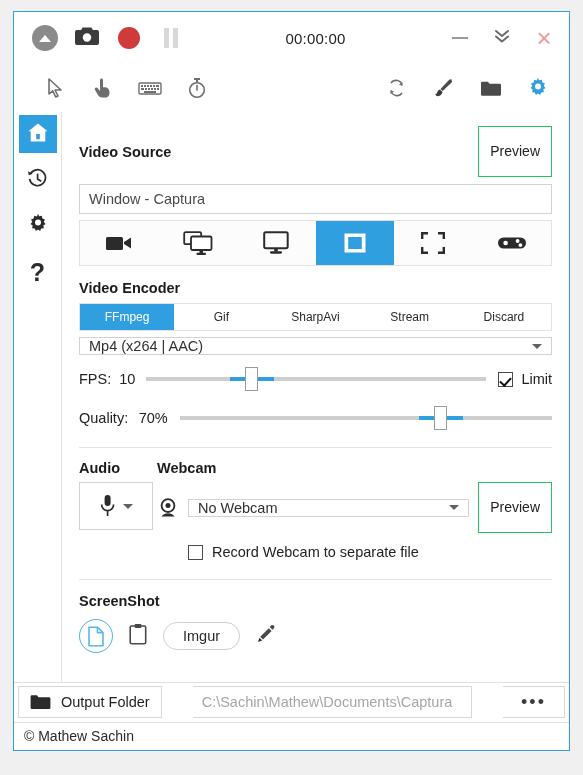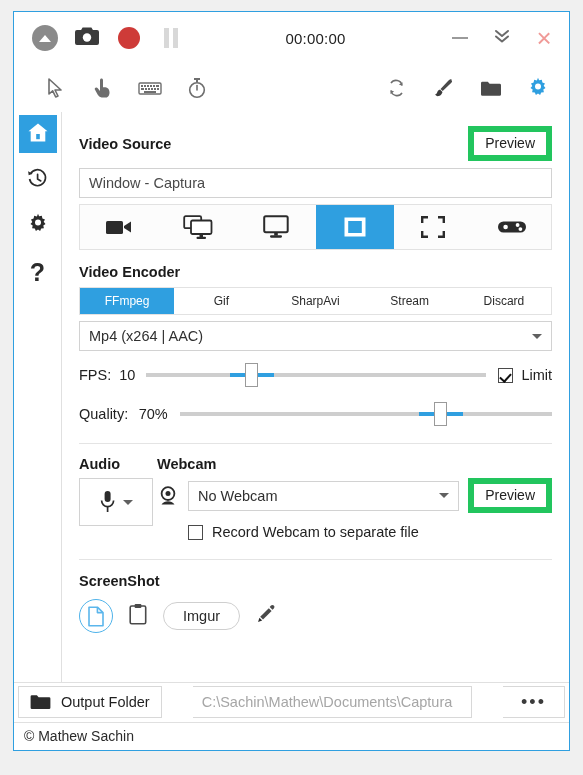--- a/index.html
+++ b/index.html
@@ -69,23 +69,23 @@
 
   .content{flex:1;padding:14px 17px 0 17px;box-sizing:border-box;overflow:hidden;}
 
   .sec-head{
     display:flex;align-items:center;justify-content:space-between;
     margin-bottom:7px;
   }
   .sec-title{font-size:14.5px;font-weight:bold;color:#1b1b1b;}
 
   .btn-outline{
-    border:6px solid #22c55e;background:#fff;color:#222;
+    border:1px solid #22c55e;background:#fff;color:#222;
     font-size:14px;font-family:"Liberation Sans", sans-serif;
-    padding:3px 11px;line-height:17px;box-sizing:border-box;
+    padding:16px 11px;line-height:17px;box-sizing:border-box;
   }
 
   .textbox{
     border:1px solid #d2d2d2;background:#fff;height:30px;
     display:flex;align-items:center;padding:0 9px;box-sizing:border-box;
     font-size:14.5px;color:#4a4a4a;
   }
 
   .src-row{
     border:1px solid #e2e2e2;background:#fcfcfc;height:46px;margin-top:6px;
@@ -100,21 +100,21 @@
   .tabs{
     border:1px solid #e2e2e2;height:28px;display:flex;box-sizing:border-box;background:#fff;
   }
   .tab{
     flex:1;display:flex;align-items:center;justify-content:center;
     font-size:12px;color:#2b2b2b;
   }
   .tab.active{background:#2f9fe0;color:#fff;}
 
   .combo{
-    border:1px solid #d2d2d2;background:#fff;height:30px;margin-top:6px;
+    border:1px solid #d2d2d2;background:#fff;height:18px;margin-top:6px;
     display:flex;align-items:center;padding:4px 9px;box-sizing:border-box;
     font-size:14.5px;color:#303030;justify-content:space-between;
   }
   .caret{width:0;height:0;border-left:5px solid transparent;border-right:5px solid transparent;border-top:5px solid #606060;}
 
   .slider-row{display:flex;align-items:center;height:30px;margin-top:9px;}
   .slider-lbl{font-size:14.5px;color:#222;white-space:nowrap;text-align:center;}
   .track{position:relative;height:30px;flex:1;}
   .track .bar{position:absolute;top:13px;left:0;right:0;height:4px;background:#cecece;}
   .track .fill{position:absolute;top:13px;height:4px;background:#2f9fe0;}

